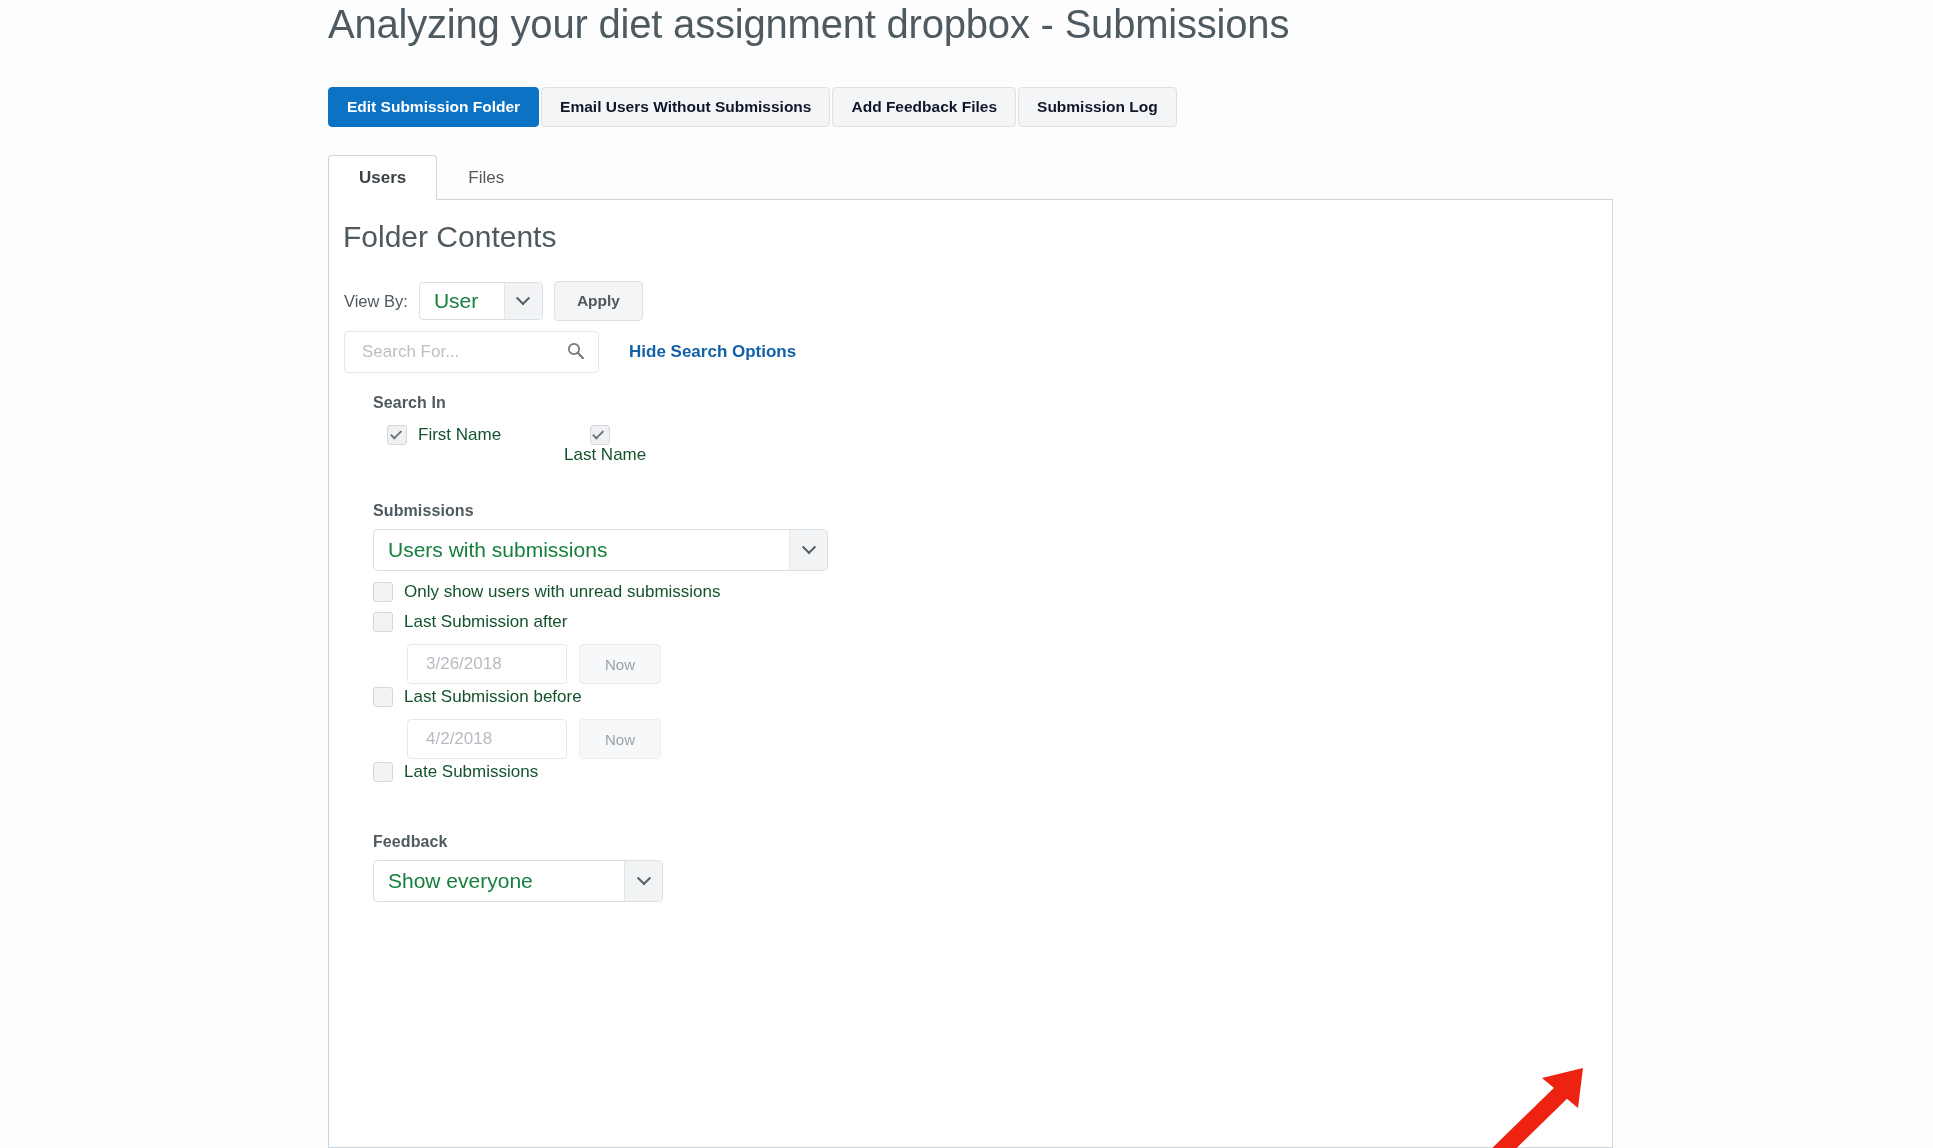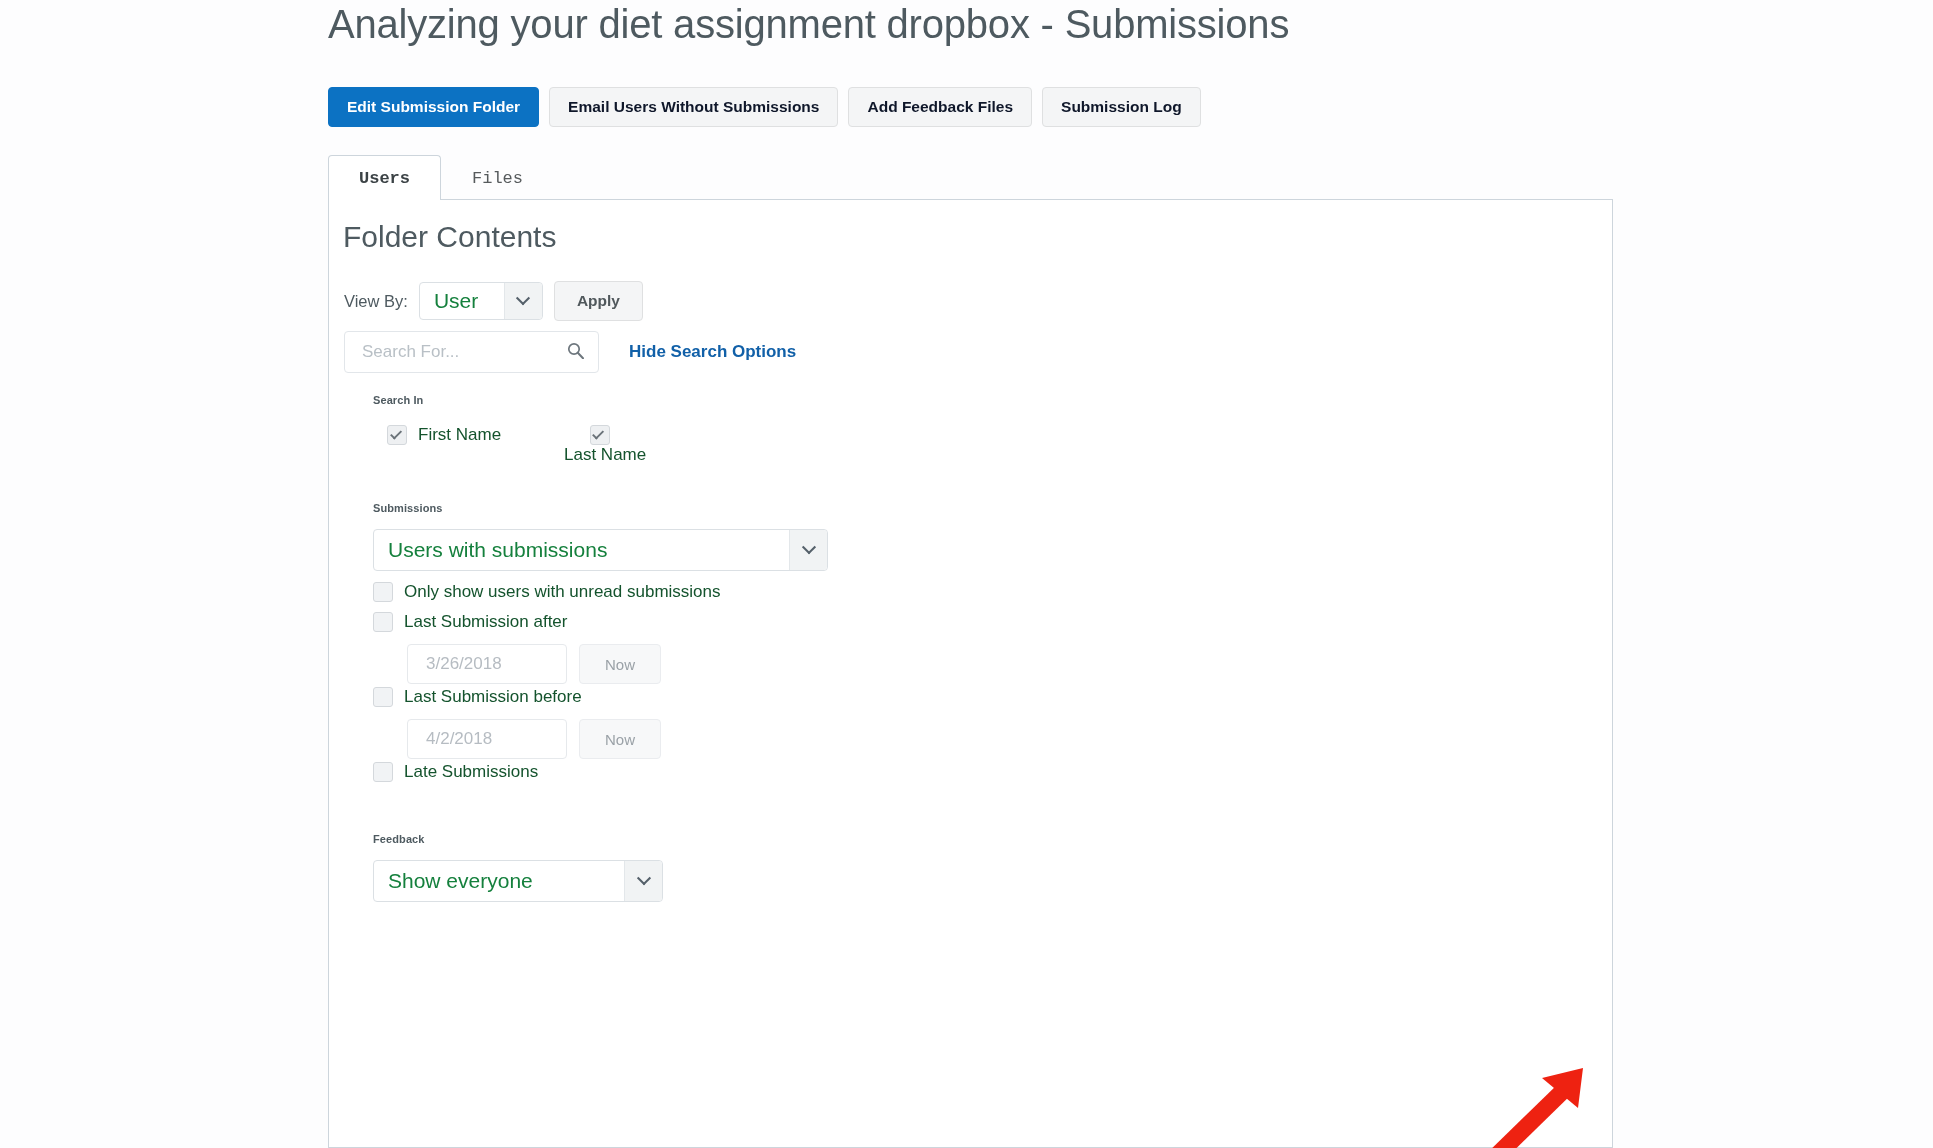--- a/index.html
+++ b/index.html
@@ -21,21 +21,21 @@
     color: #4e5a60;
     letter-spacing: -0.2px;
     white-space: nowrap;
   }
 
   
   .btn-row {
     position: absolute;
     left: 328px; top: 87px;
     display: flex;
-    gap: 10px;
+    gap: 2px;
     align-items: flex-end;
   }
   .btn {
     height: 40px;
     padding: 0 18px;
     display: inline-flex;
     align-items: center;
     justify-content: center;
     border-radius: 4px;
     font-size: 15.5px;
@@ -67,21 +67,20 @@
     align-items: center;
     font-size: 17px;
     color: #565a5c;
     background: transparent;
     border: 1px solid transparent;
     border-bottom: none;
     border-top-left-radius: 4px;
     border-top-right-radius: 4px;
     cursor: pointer;
     white-space: nowrap;
-    font-family: Liberation Mono, monospace;
   }
   .tab.active {
     background: #ffffff;
     border-color: #cdd5dc;
     font-weight: bold;
     color: #3b4245;
     position: relative;
   }
   .tab.active::after {
     content: "";
@@ -209,21 +208,21 @@
     color: #1160a8;
     font-size: 17px;
     font-weight: bold;
     cursor: pointer;
     white-space: nowrap;
   }
 
   
   .opt-label {
     position: absolute;
-    font-size: 11px;
+    font-size: 16px;
     font-weight: bold;
     color: #4e5a60;
     letter-spacing: 0.1px;
   }
   .chk-row {
     position: absolute;
     display: flex;
     align-items: center;
   }
   .chk {

